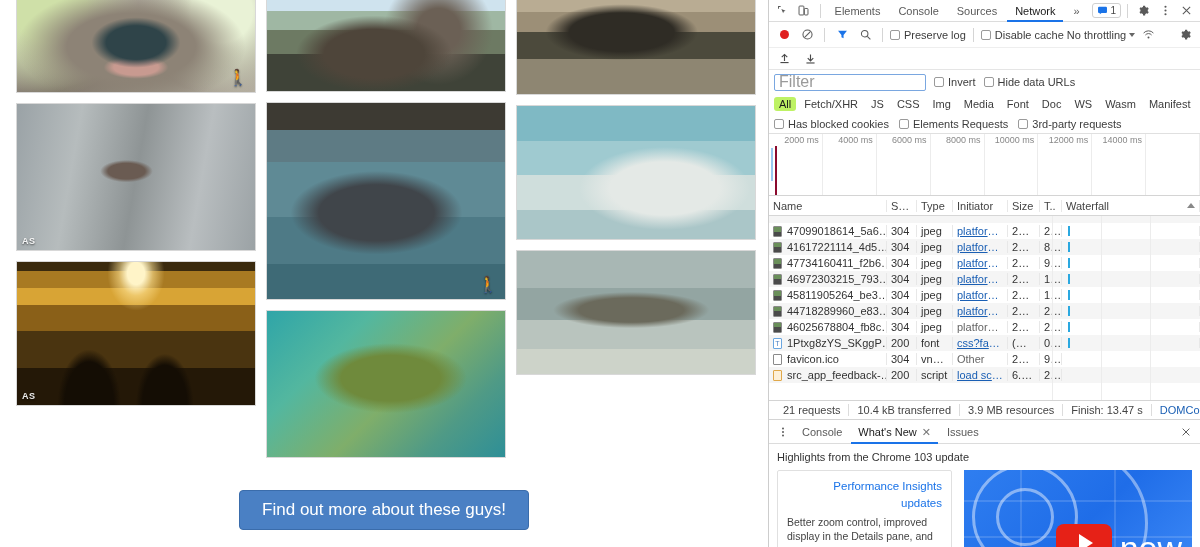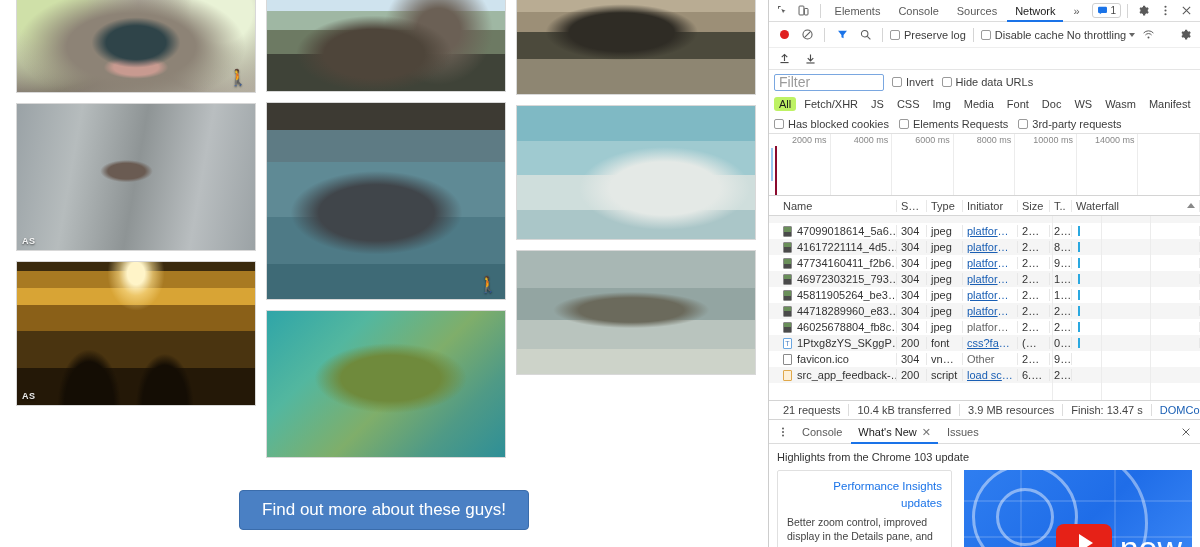--- a/index.html
+++ b/index.html
@@ -196,23 +196,23 @@
   }
   .caret { width: 0; height: 0; border-left: 3px solid transparent;
            border-right: 3px solid transparent; border-top: 4px solid #666; }
 
   .dt-toolbar2 { height: 22px; min-height: 22px; padding: 0 5px; gap: 6px;
                  border-bottom: 1px solid #e5e5e5; }
 
   
   .dt-filterrow { height: 24px; min-height: 24px; padding: 0 5px; gap: 8px; }
   .filter-input {
-    width: 110px; height: 17px;
+    width: 152px; height: 17px;
     border: 1px solid #7aa7e0; border-radius: 2px;
-    font-size: 14px; padding: 0 4px; color: #333;
+    font-size: 16px; padding: 0 4px; color: #333;
     font-family: "Liberation Sans", sans-serif; outline: none;
   }
   .filter-input::placeholder { color: #9a9a9a; }
 
   
   .dt-types { height: 20px; min-height: 20px; padding: 0 5px; gap: 3px; }
   .chip { padding: 1px 5px; border-radius: 3px; cursor: pointer; color: #3c3c3c; white-space: nowrap; }
   .chip.active { background: #bef264; color: #1a1a1a; }
 
   .dt-cookies { height: 20px; min-height: 20px; padding: 0 5px; gap: 10px;
@@ -233,21 +233,21 @@
   .net-table { flex: 1; display: flex; flex-direction: column; overflow: hidden; min-height: 0; }
   .thead {
     display: flex; height: 20px; min-height: 20px; align-items: center;
     border-bottom: 1px solid #d6d6d6; background: #fff;
     font-size: 11px; color: #444;
   }
   .thead > div, .trow > div {
     padding: 0 4px; overflow: hidden; white-space: nowrap; text-overflow: ellipsis;
     border-right: 1px solid #e8e8e8;
   }
-  .c-name { width: 118px; display: flex; align-items: center; gap: 5px; margin-left: 10px; }
+  .c-name { width: 118px; display: flex; align-items: center; gap: 5px; }
   .c-stat { width: 30px; }
   .c-type { width: 36px; }
   .c-init { width: 55px; }
   .c-size { width: 32px; }
   .c-time { width: 22px; }
   .c-wf   { flex: 1; display: flex; align-items: center; }
   .tbody { flex: 1; overflow: hidden; position: relative; }
   .trow { display: flex; height: 16px; align-items: center; font-size: 11px; color: #333; }
   .trow:nth-child(even) { background: #f5f5f5; }
   .trow .c-init { color: #1a5fb4; text-decoration: underline; }
@@ -536,20 +536,23 @@
     <div class="ov-cell">
         <span>6000 ms</span>
       </div>
     <div class="ov-cell">
         <span>8000 ms</span>
       </div>
     <div class="ov-cell">
         <span>10000 ms</span>
       </div>
     <div class="ov-cell">
+        <span>12000 ms</span>
+      </div>
+    <div class="ov-cell">
         <span>14000 ms</span>
       </div>
     <div class="ov-cell"></div>
   </div>
 
   <div class="net-table">
 
     <div class="thead">
       <div class="c-name">Name</div>
       <div class="c-stat">Stat.</div>

